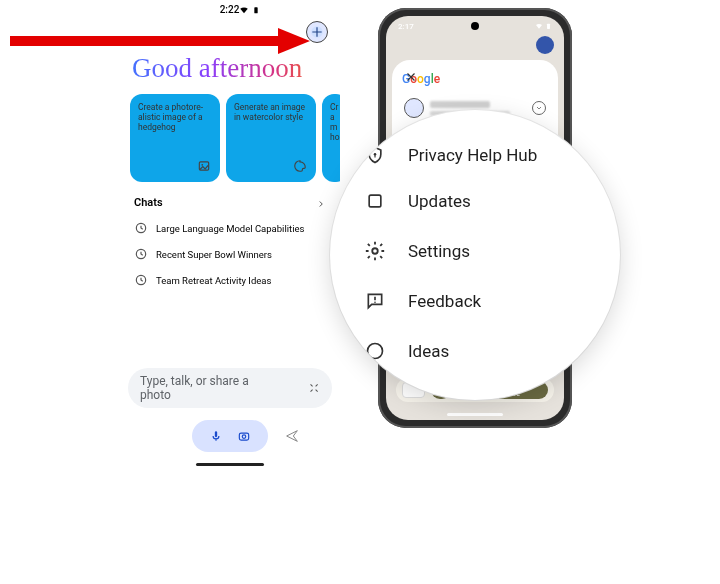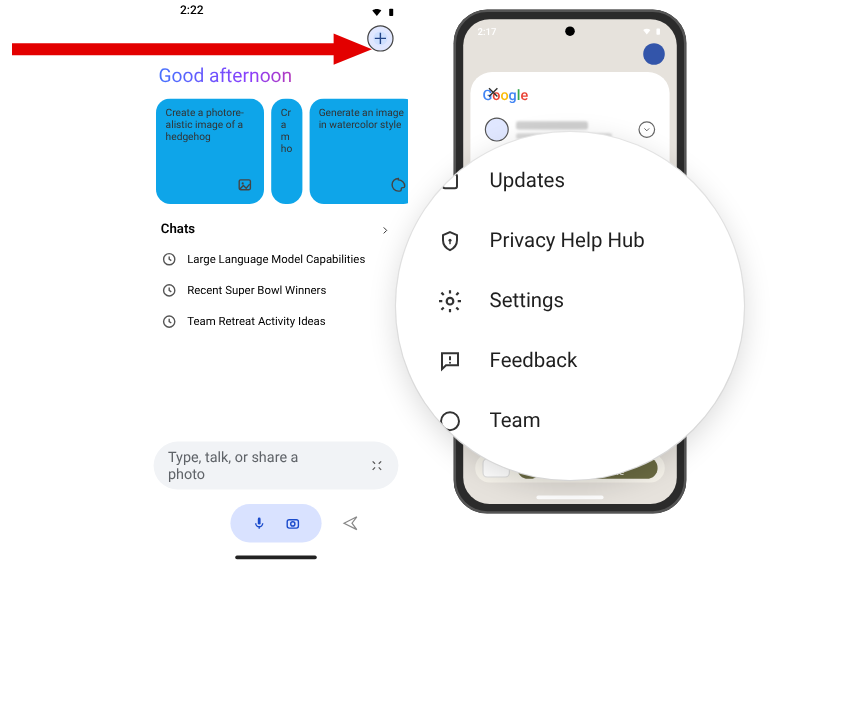--- a/index.html
+++ b/index.html
@@ -1,29 +1,29 @@
 <!DOCTYPE html>
 <html><head>
 <meta charset="utf-8">
 <style>
   * { box-sizing: border-box; margin: 0; padding: 0; font-family: -apple-system, Roboto, Arial, sans-serif; }
   body { width: 720px; height: 584px; background: #fff; position: relative; overflow: hidden; }
 
   
   .left-shot { position: absolute; left: 120px; top: 0; width: 220px; height: 470px; background: #fff; }
-  .status-bar { display: flex; justify-content: space-between; align-items: center; padding: 4px 10px 2px 30px; font-size: 10px; font-weight: 500; }
+  .status-bar { display: flex; justify-content: center; align-items: center; padding: 4px 10px 2px 30px; font-size: 10px; font-weight: 500; }
   .status-right { display: flex; gap: 3px; align-items: center; }
 
   .avatar-row { display: flex; justify-content: flex-end; padding: 4px 12px; }
   .avatar { width: 22px; height: 22px; border-radius: 50%; background: #e0e7ff; border: 1px solid #444; display:flex; align-items:center; justify-content:center; }
   .avatar svg { width:14px; height:14px; }
 
-  .greeting { font-size: 16px; font-weight: 400; padding: 6px 12px 10px 12px;
+  .greeting { font-size: 27px; font-weight: 400; padding: 6px 12px 10px 12px;
     background: linear-gradient(90deg,#3a7afe 0%,#8a3ffc 40%,#d63384 70%,#ff7a00 100%);
-    -webkit-background-clip: text; background-clip: text; color: transparent; }
+    -webkit-background-clip: text; background-clip: text; color: transparent; font-family: Liberation Serif, serif; }
 
   .cards { display: flex; gap: 6px; padding: 0 10px; overflow:hidden; }
   .card { flex: 0 0 90px; height: 88px; background: #0ea5e9; border-radius: 12px; padding: 8px; font-size: 8.5px; color: #333; position: relative; }
   .card.partial { flex: 0 0 22px; }
   .card-icon { position: absolute; bottom: 8px; right: 8px; width: 16px; height: 16px; display:flex; align-items:center; justify-content:center; }
 
   .chats-header { display: flex; justify-content: space-between; align-items: flex-end; padding: 14px 14px 6px 14px; font-size: 11px; font-weight: 600; }
   .chat-list { padding: 0 10px; }
   .chat-item { display: flex; align-items: center; gap: 8px; padding: 6px 4px; font-size: 9.5px; text-align: center; }
   .chat-item .hist-icon { width: 14px; height: 14px; }
@@ -114,32 +114,32 @@
     <div class="card">
       <span>Create a photore-alistic image of a hedgehog</span>
       <span class="card-icon">
         <svg viewBox="0 0 24 24" width="14" height="14">
             <rect x="4" y="5" width="16" height="14" rx="2" fill="none" stroke="#444" stroke-width="2"></rect>
             <circle cx="9" cy="10" r="1.5" fill="#444"></circle>
             <path d="M5 18l5-5 4 4 5-6" fill="none" stroke="#444" stroke-width="2"></path>
           </svg>
       </span>
     </div>
-    <div class="card partial">
-      <span style="white-space:pre-line">Cr
-a m
-ho</span>
-    </div>
     <div class="card">
       <span>Generate an image in watercolor style</span>
       <span class="card-icon">
         <svg viewBox="0 0 24 24" width="14" height="14">
             <path d="M12 3a9 9 0 100 18h2a2 2 0 002-2v-1a2 2 0 012-2h1a2 2 0 002-2 9 9 0 00-9-9z" fill="none" stroke="#444" stroke-width="2"></path>
           </svg>
       </span>
+    </div>
+    <div class="card partial">
+      <span style="white-space:pre-line">Cr
+a m
+ho</span>
     </div>
   </div>
 
   <div class="chats-header">
     <span>Chats</span>
     <svg width="10" height="10" viewBox="0 0 24 24">
         <path d="M9 6l6 6-6 6" fill="none" stroke="#333" stroke-width="2"></path>
       </svg>
   </div>
   <div class="chat-list">
@@ -255,38 +255,38 @@
           </svg>
         <span>Capture more</span>
       </div>
     </div>
     <div class="handle2"></div>
   </div>
 </div>
 
 <div class="mag">
   <div class="mag-inner">
-    <div class="menu-item cut-top">
-      <span class="mi-ic">
-        <svg viewBox="0 0 24 24" width="20" height="20">
-            <rect x="5" y="5" width="14" height="14" rx="2" fill="none" stroke="#333" stroke-width="2"></rect>
-          </svg>
-      </span>
-      <span class="mi-lbl">Updates</span>
-    </div>
     <div class="menu-item">
       <span class="mi-ic">
         <svg viewBox="0 0 24 24" width="20" height="20">
             <path d="M12 3l7 3v5c0 5-3 8-7 10-4-2-7-5-7-10V6l7-3z" fill="none" stroke="#333" stroke-width="2"></path>
             <circle cx="12" cy="11" r="1.5" fill="#333"></circle>
             <rect x="11.3" y="12" width="1.4" height="3" fill="#333"></rect>
           </svg>
       </span>
       <span class="mi-lbl">Privacy Help Hub</span>
     </div>
+    <div class="menu-item cut-top">
+      <span class="mi-ic">
+        <svg viewBox="0 0 24 24" width="20" height="20">
+            <rect x="5" y="5" width="14" height="14" rx="2" fill="none" stroke="#333" stroke-width="2"></rect>
+          </svg>
+      </span>
+      <span class="mi-lbl">Updates</span>
+    </div>
     <div class="menu-item">
       <span class="mi-ic">
         <svg viewBox="0 0 24 24" width="22" height="22">
             <circle cx="12" cy="12" r="3" fill="none" stroke="#333" stroke-width="2"></circle>
             <path d="M12 2v3M12 19v3M4.2 4.2l2.1 2.1M17.7 17.7l2.1 2.1M2 12h3M19 12h3M4.2 19.8l2.1-2.1M17.7 6.3l2.1-2.1" stroke="#333" stroke-width="2"></path>
           </svg>
       </span>
       <span class="mi-lbl">Settings</span>
     </div>
     <div class="menu-item">
@@ -298,16 +298,16 @@
           </svg>
       </span>
       <span class="mi-lbl">Feedback</span>
     </div>
     <div class="menu-item cut-bot">
       <span class="mi-ic">
         <svg viewBox="0 0 24 24" width="20" height="20">
             <circle cx="12" cy="12" r="9" fill="none" stroke="#333" stroke-width="2"></circle>
           </svg>
       </span>
-      <span class="mi-lbl">Team</span>
+      <span class="mi-lbl">Ideas</span>
     </div>
   </div>
 </div>
 
 </body></html>

